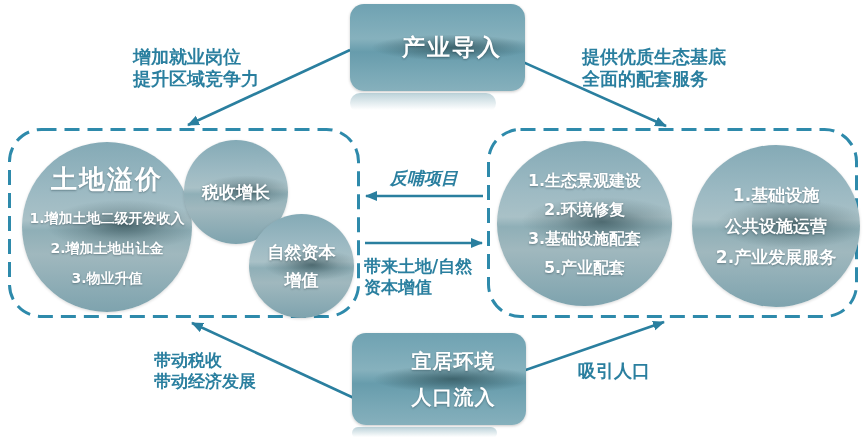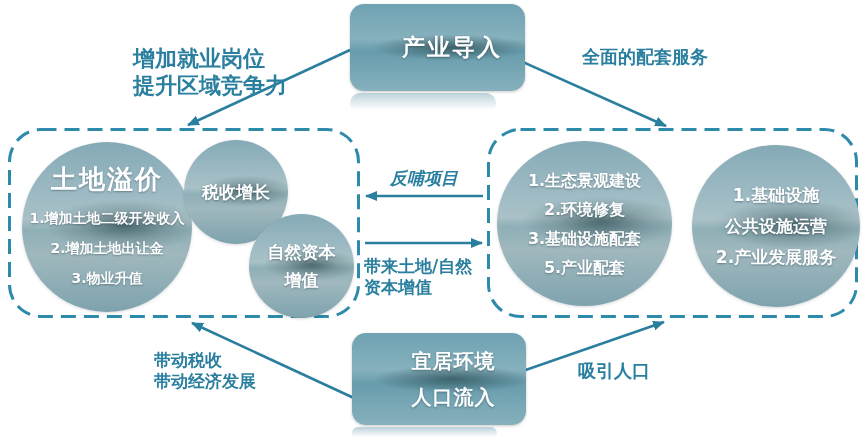--- a/index.html
+++ b/index.html
@@ -96,26 +96,27 @@
     <div>3.基础设施配套</div>
     <div>5.产业配套</div>
   </div>
 
   <div class="circle photo" style="left:692px; top:145px; width:168px; height:162px; font-size:17px; line-height:31px;">
     <div>1.基础设施</div>
     <div>公共设施运营</div>
     <div>2.产业发展服务</div>
   </div>
 
-  <div class="teal-label" style="left:133px; top:46px; font-size:22px;">
+  <div class="teal-label" style="left:133px; top:46px; font-size:18px;">
     <div>增加就业岗位</div>
     <div>提升区域竞争力</div>
   </div>
 
   <div class="teal-label" style="left:582px; top:46px; font-size:18px;">
+    <div>提供优质生态基底</div>
     <div>全面的配套服务</div>
   </div>
 
   <div class="teal-label" style="left:366px; top:168px; width:116px; text-align:center; font-size:17px;font-style:italic;">反哺项目</div>
 
   <div class="teal-label" style="left:364px; top:256px; font-size:17px;">
     <div>带来土地/自然</div>
     <div>资本增值</div>
   </div>
 

